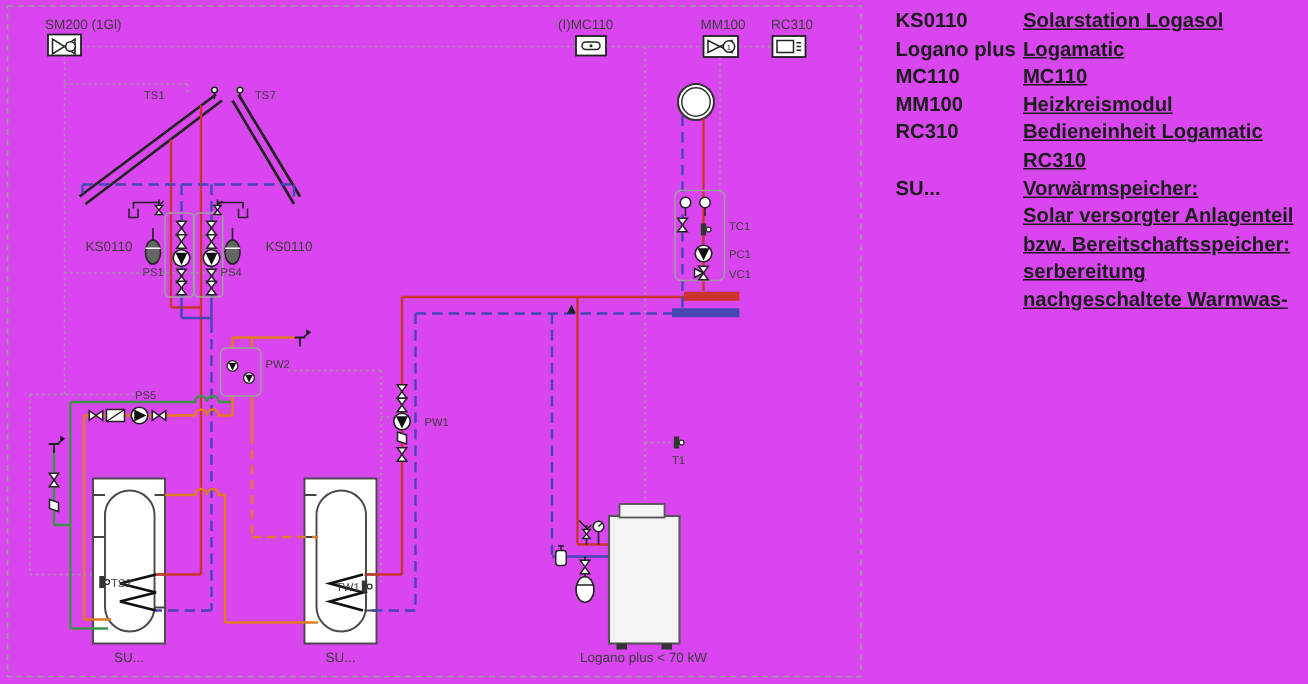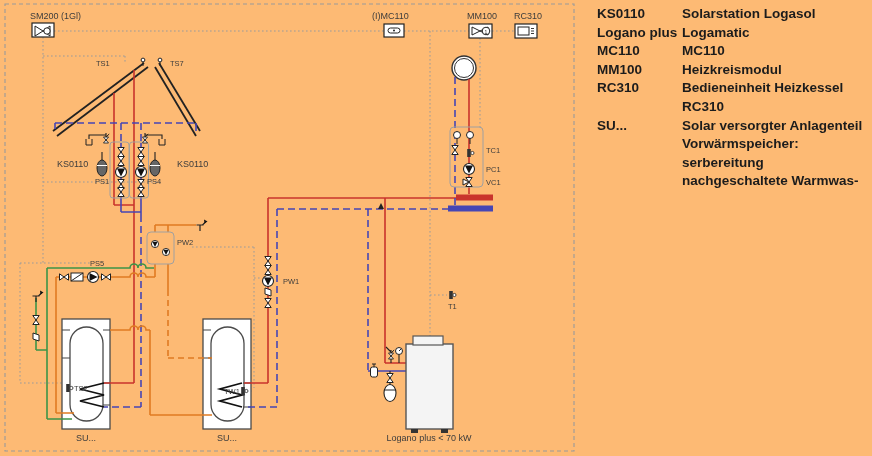--- a/index.html
+++ b/index.html
@@ -1,16 +1,16 @@
 <!DOCTYPE html>
 <html><head>
 <meta charset="utf-8">
 <style>
   html,body{margin:0;padding:0;background:#fff;}
-  .stage{position:relative;width:872px;height:456px;background:#fdba74;overflow:hidden;
+  .stage{position:relative;width:872px;height:456px;background:#d946ef;overflow:hidden;
          font-family:"Liberation Sans",sans-serif;}
   svg text{font-family:"Liberation Sans",sans-serif;}
   .lbl{font-size:7.5px;fill:#3c3c3c;}
   .lbl2{font-size:9px;fill:#3c3c3c;}
   .pipe-r{stroke:#c9342c;stroke-width:1.6;fill:none;}
   .pipe-b{stroke:#4646b4;stroke-width:1.6;fill:none;stroke-dasharray:7 4;}
   .pipe-bs{stroke:#4646b4;stroke-width:1.6;fill:none;}
   .pipe-o{stroke:#e07b22;stroke-width:1.6;fill:none;}
   .pipe-od{stroke:#e07b22;stroke-width:1.6;fill:none;stroke-dasharray:6 4;}
   .pipe-g{stroke:#3d9447;stroke-width:1.6;fill:none;}
@@ -18,21 +18,21 @@
   .blk{stroke:#222;stroke-width:1.1;fill:none;}
   .blkf{fill:#222;stroke:none;}
   .box{stroke:#a0a0a0;stroke-width:1;fill:none;}
   .tank{stroke:#4a4a4a;stroke-width:1.3;fill:#fff;}
   .fill-r{fill:#c9342c;}
   .fill-b{fill:#4646b4;}
   .legend{position:absolute;left:597px;top:5px;width:272px;font-weight:bold;
           font-size:13.5px;line-height:18.6px;color:#1c1c1c;}
   .lg-row{display:flex;}
   .lg-term{flex:0 0 85px;}
-  .lg-desc{flex:1;}
+  .lg-desc{flex:1;text-decoration:underline;}
 </style>
 </head>
 <body>
 
 <div class="stage">
 
 <svg width="590" height="456" viewBox="0 0 590 456">
   <defs>
     <g id="valve-v">
           <polygon points="-3.2,-4.5 3.2,-4.5 0,0" fill="#fff" stroke="#222" stroke-width="1"></polygon>
@@ -339,28 +339,29 @@
   </div>
   <div class="lg-row">
     <div class="lg-term">MM100</div>
     <div class="lg-desc">
           <div>Heizkreismodul</div>
         </div>
   </div>
   <div class="lg-row">
     <div class="lg-term">RC310</div>
     <div class="lg-desc">
-      <div>Bedieneinheit Heizkessel</div>
+      <div>Bedieneinheit Logamatic</div>
       <div>RC310</div>
     </div>
   </div>
   <div class="lg-row">
     <div class="lg-term">SU...</div>
     <div class="lg-desc">
+      <div>Vorwärmspeicher:</div>
       <div>Solar versorgter Anlagenteil</div>
-      <div>Vorwärmspeicher:</div>
+      <div>bzw. Bereitschaftsspeicher:</div>
       <div>serbereitung</div>
       <div>nachgeschaltete Warmwas-</div>
     </div>
   </div>
 </div>
 
 </div>
 
 </body></html>

